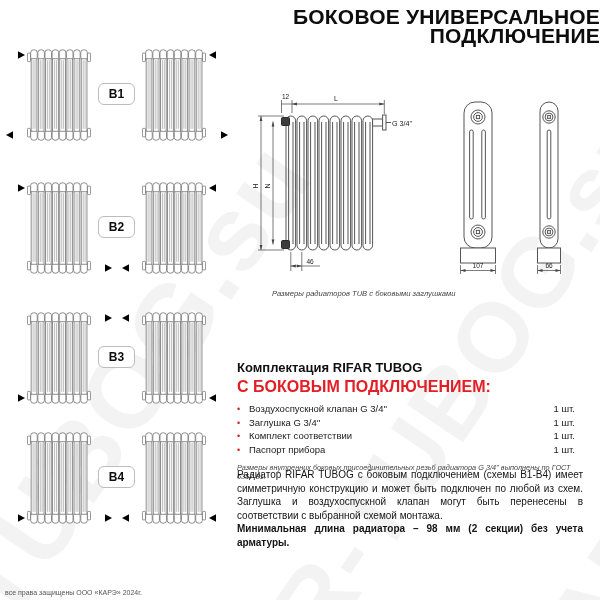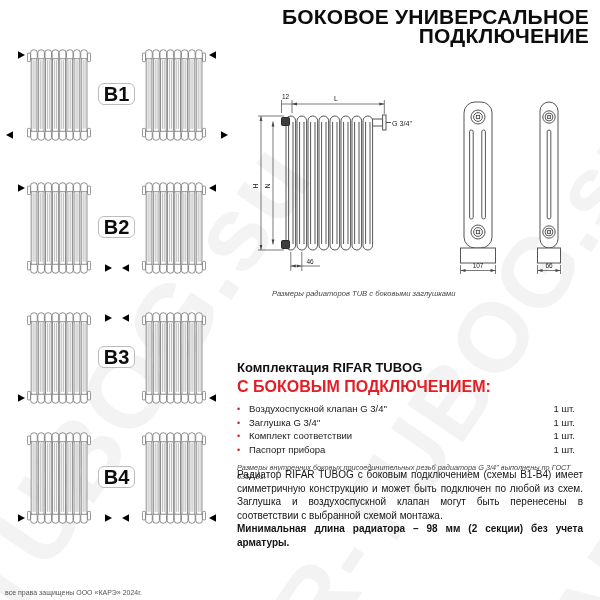--- a/index.html
+++ b/index.html
@@ -9,34 +9,34 @@
     background:#ffffff; font-family:"Liberation Sans", sans-serif; color:#111;
   }
   
   .wm {
     position:absolute; z-index:0; font-weight:bold; white-space:nowrap;
     color:rgba(40,40,40,0.055); transform-origin:0 0; letter-spacing:2px;
     user-select:none;
   }
   
   .title {
-    position:absolute; z-index:2; top:7px; right:11px; width:560px;
+    position:absolute; z-index:2; top:7px; right:0; width:560px;
     text-align:right; font-weight:bold; font-size:21px; line-height:19px;
     color:#0d0d0d; letter-spacing:0.2px;
   }
   
   .row { position:absolute; left:0; width:234px; height:100px; z-index:1; }
   .rad { position:absolute; top:2px; width:64px; height:96px; }
   .rad-left  { left:27px; }
   .rad-right { left:142px; }
   .slabel {
     position:absolute; left:98px; top:38px; width:37px; height:22px;
     background:#fff; border:1.3px solid #bcbcbc; border-radius:6px;
     display:flex; align-items:center; justify-content:center;
-    font-weight:bold; font-size:20px; color:#0d0d0d;
+    font-weight:bold; font-size:12px; color:#0d0d0d;
   }
   .arr { position:absolute; width:21px; height:12px; }
   .arr.flip { transform:scaleX(-1); }
   .a-outer-l { left:5px; }  .a-outer-r { left:208px; }
   .a-inner-l { left:92px; } .a-inner-r { left:121px; }
   .a-top { top:4px; } .a-bot { top:84px; }
   
   .tdraw { position:absolute; left:248px; top:92px; width:170px; height:190px; z-index:1; }
   .sviews { position:absolute; left:452px; top:98px; width:130px; height:180px; z-index:1; }
   .tdraw line, .tdraw rect, .tdraw path { stroke:#555; fill:none; stroke-width:1; }

